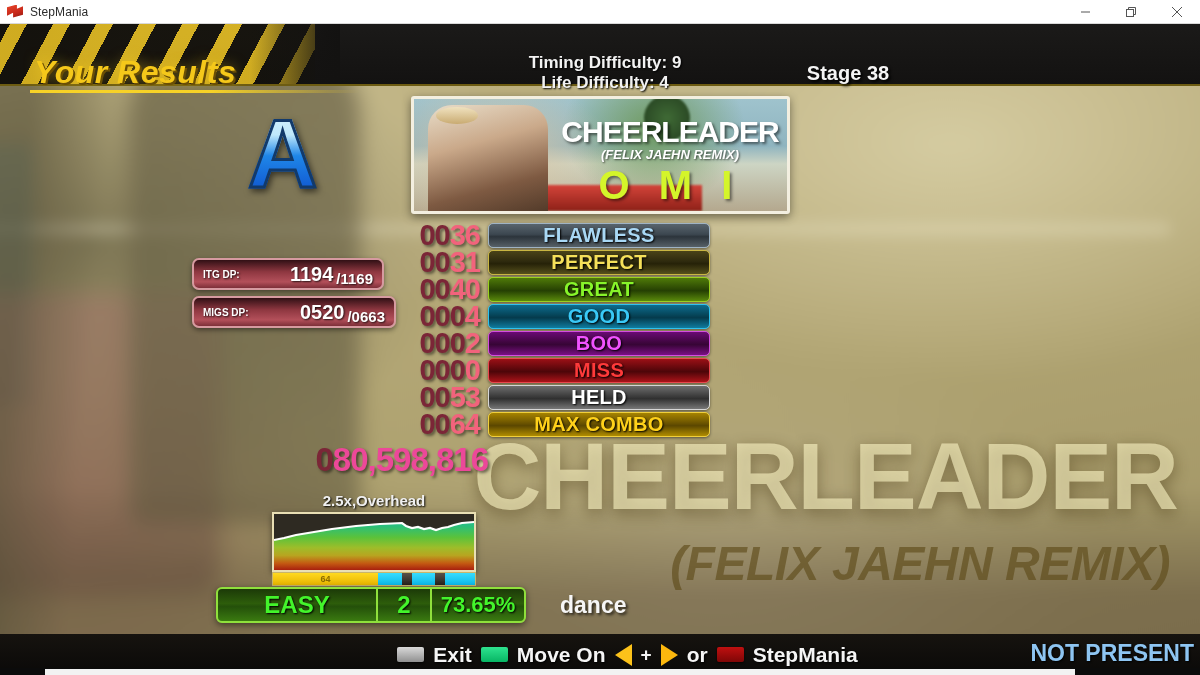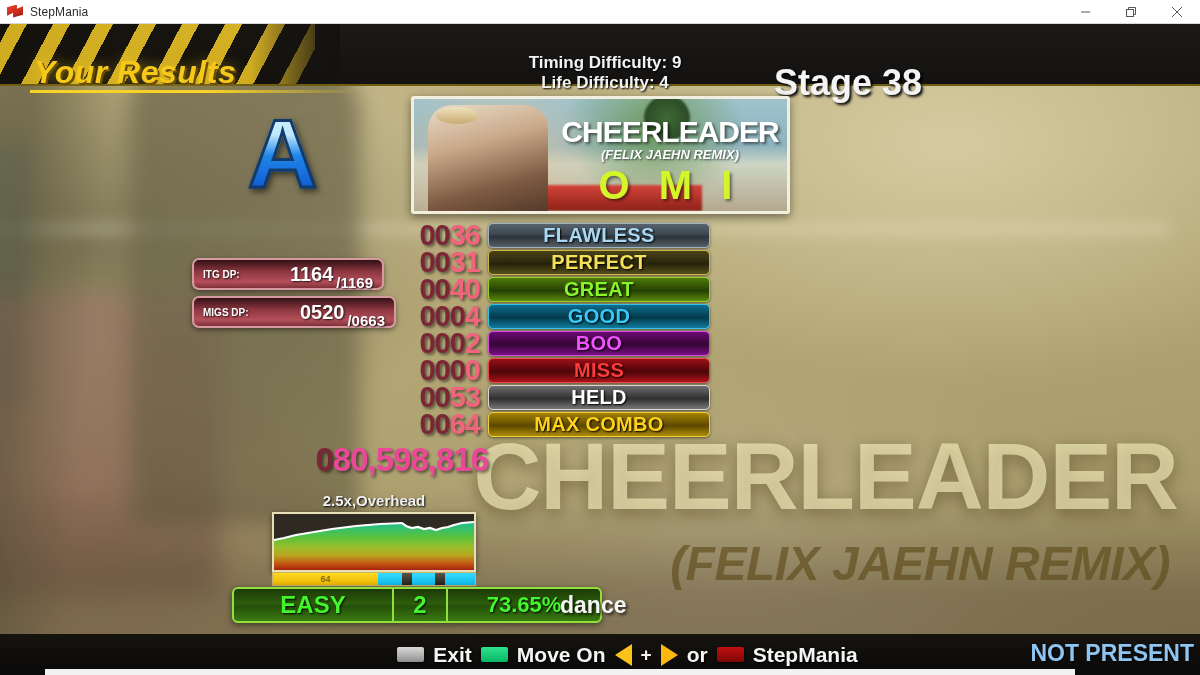--- a/index.html
+++ b/index.html
@@ -71,21 +71,21 @@
       background:linear-gradient(90deg, rgba(19,18,17,0), rgba(19,18,17,1)); }
   .results-title { position:absolute; left:34px; top:30px; font-size:32px; font-weight:700;
       font-style:italic; color:#f5c81a; letter-spacing:.5px;
       text-shadow:2px 2px 0 #6b4f05, 0 0 14px rgba(255,214,40,.55); z-index:3; }
   .results-ul { position:absolute; left:30px; top:66px; width:330px; height:3px; z-index:3;
       background:linear-gradient(90deg,#f7d227 0%, #f7d227 55%, rgba(247,210,39,0) 100%); }
   .diff-block { position:absolute; left:430px; top:29px; width:350px; text-align:center;
       color:#f2f2f2; font-size:17px; font-weight:700; line-height:20px; z-index:3;
       text-shadow:1px 1px 2px #000; }
   .stage-label { position:absolute; left:748px; top:38px; width:200px; text-align:center;
-      color:#f4f4f4; font-size:36px; font-weight:700; z-index:3;
+      color:#f4f4f4; font-size:20px; font-weight:700; z-index:3;
       text-shadow:2px 2px 3px #000; }
 
   
   .grade { position:absolute; left:248px; top:106px; font-size:96px; font-weight:700;
       line-height:96px; letter-spacing:-4px; z-index:25;
       background:linear-gradient(180deg,#d8f3ff 0%,#bfe8fb 30%,#1f86e8 52%,#0b49c9 100%);
       -webkit-background-clip:text; background-clip:text; color:transparent;
       -webkit-text-stroke:3px #123a6b;
       paint-order:stroke fill;
       filter:drop-shadow(2px 3px 3px rgba(0,0,0,.55)); }
@@ -121,21 +121,21 @@
   
   .dpbox { position:absolute; height:32px; border-radius:7px; z-index:30;
       background:linear-gradient(180deg,#311015 0%, #8e3740 42%, #b3505a 78%, #7d2f38 100%);
       border:2px solid #d69aa0; box-shadow:0 2px 5px rgba(0,0,0,.45);
       display:flex; align-items:center; color:#fff;
       text-shadow:1px 1px 2px rgba(0,0,0,.8); }
   #dp-itg  { left:192px; top:258px; width:192px; padding:0 9px; }
   #dp-migs { left:192px; top:296px; width:204px; padding:0 9px; }
   .dp-label { font-size:10px; font-weight:700; }
   .dp-cur { font-size:20px; font-weight:700; margin-left:auto; }
-  .dp-max { font-size:15px; font-weight:700; margin-left:3px; padding-top:16px; }
+  .dp-max { font-size:15px; font-weight:700; margin-left:3px; padding-top:9px; }
 
   
   .judge { position:absolute; left:388px; top:222px; width:324px; z-index:28; }
   .jrow { position:relative; height:27px; display:flex; align-items:center; }
   .jnum { width:100px; text-align:right; padding-right:8px; font-size:29px; font-weight:700;
       letter-spacing:-1px; line-height:27px;
       text-shadow:2px 2px 3px rgba(0,0,0,.5); }
   .jnum .pad { color:#7b2637; }
   .jnum .sig { color:#f2637c; }
   .jlabel { width:222px; height:25px; border-radius:5px; display:flex;
@@ -178,21 +178,21 @@
   .combo-bar { position:absolute; left:4px; top:80px; width:204px; height:14px;
       border:1px solid #c9b56a; background:#111; display:flex; overflow:hidden; }
   .cb-seg { height:100%; }
   .cb-yellow { background:linear-gradient(180deg,#ffd91f,#e8b400); position:relative; }
   .cb-cyan { background:linear-gradient(180deg,#37dcff,#0cb8e8); }
   .cb-gap { background:linear-gradient(180deg,#5a5248,#26221c); }
   .cb-num { position:absolute; left:0; right:0; top:0; text-align:center;
       font-size:9px; font-weight:700; color:#8a6a00; line-height:12px; }
 
   
-  .diffbar { position:absolute; left:232px; top:587px; width:370px; height:36px; z-index:28;
+  .diffbar { position:absolute; left:216px; top:587px; width:310px; height:36px; z-index:28;
       border:2px solid #8fe03c; border-radius:6px; overflow:hidden; display:flex;
       background:linear-gradient(180deg,#1c3a08 0%,#2d5d0b 45%,#24500a 55%,#3a7a10 100%);
       box-shadow:0 2px 6px rgba(0,0,0,.5); }
   .db-cell { display:flex; align-items:center; justify-content:center;
       color:#43f52b; font-size:24px; font-weight:700; text-shadow:1px 1px 2px #000; }
   .db-name { flex:0 0 160px; border-right:2px solid #8fe03c; }
   .db-meter { flex:0 0 54px; border-right:2px solid #8fe03c; }
   .db-pct { flex:1; font-size:22px; }
   .style-label { position:absolute; left:560px; top:592px; font-size:23px; font-weight:700;
       color:#f6f6f6; text-shadow:2px 2px 3px rgba(0,0,0,.7); z-index:28; }
@@ -284,21 +284,21 @@
     <div class="bn-car"></div>
     <div class="bn-couple"></div>
     <div class="bn-hat"></div>
     <div class="bn-title">CHEERLEADER</div>
     <div class="bn-rmx">(FELIX JAEHN REMIX)</div>
     <div class="bn-artist">O M I</div>
   </div>
 
   <div class="dpbox" id="dp-itg">
     <span class="dp-label">ITG DP:</span>
-    <span class="dp-cur">1164</span>
+    <span class="dp-cur">1194</span>
     <span class="dp-max">/1169</span>
   </div>
   <div class="dpbox" id="dp-migs">
     <span class="dp-label">MIGS DP:</span>
     <span class="dp-cur">0520</span>
     <span class="dp-max">/0663</span>
   </div>
 
   <div class="judge">
     <div class="jrow">

